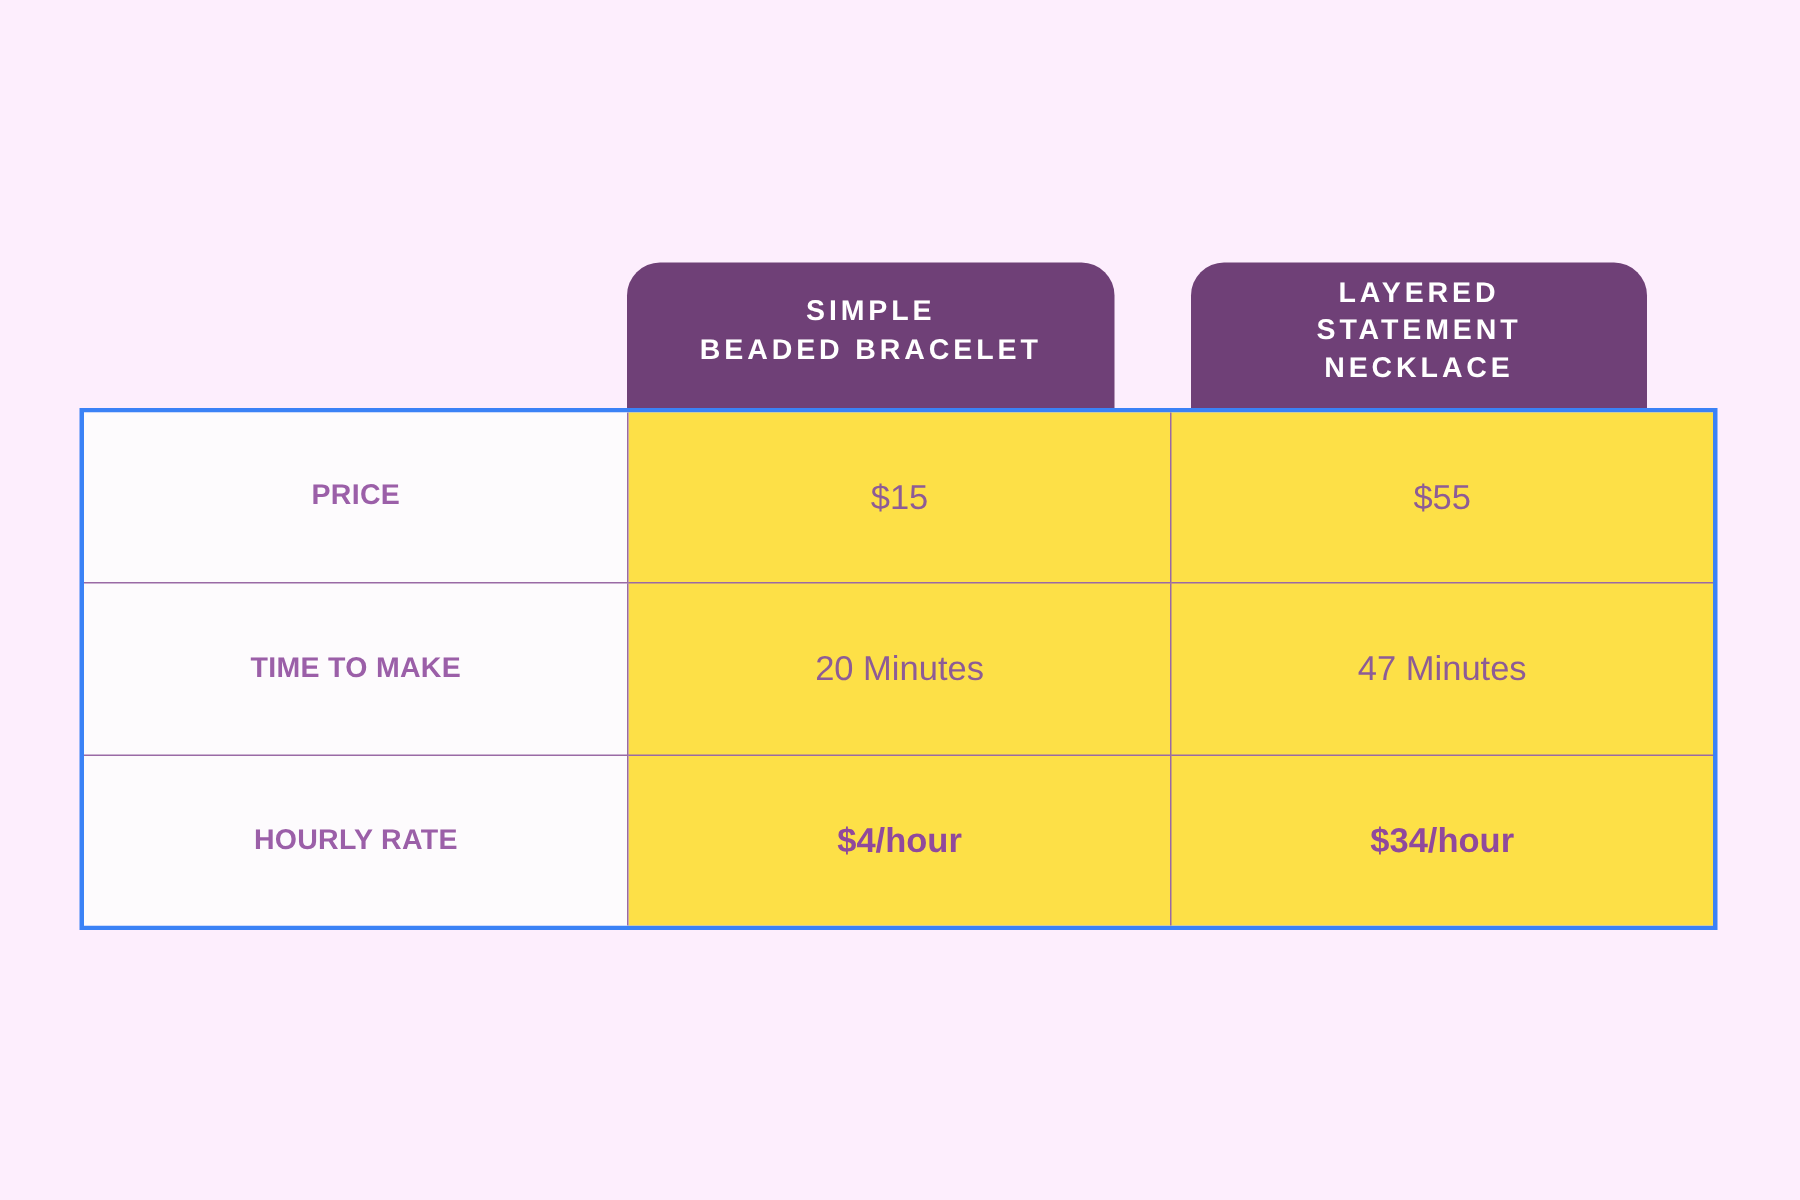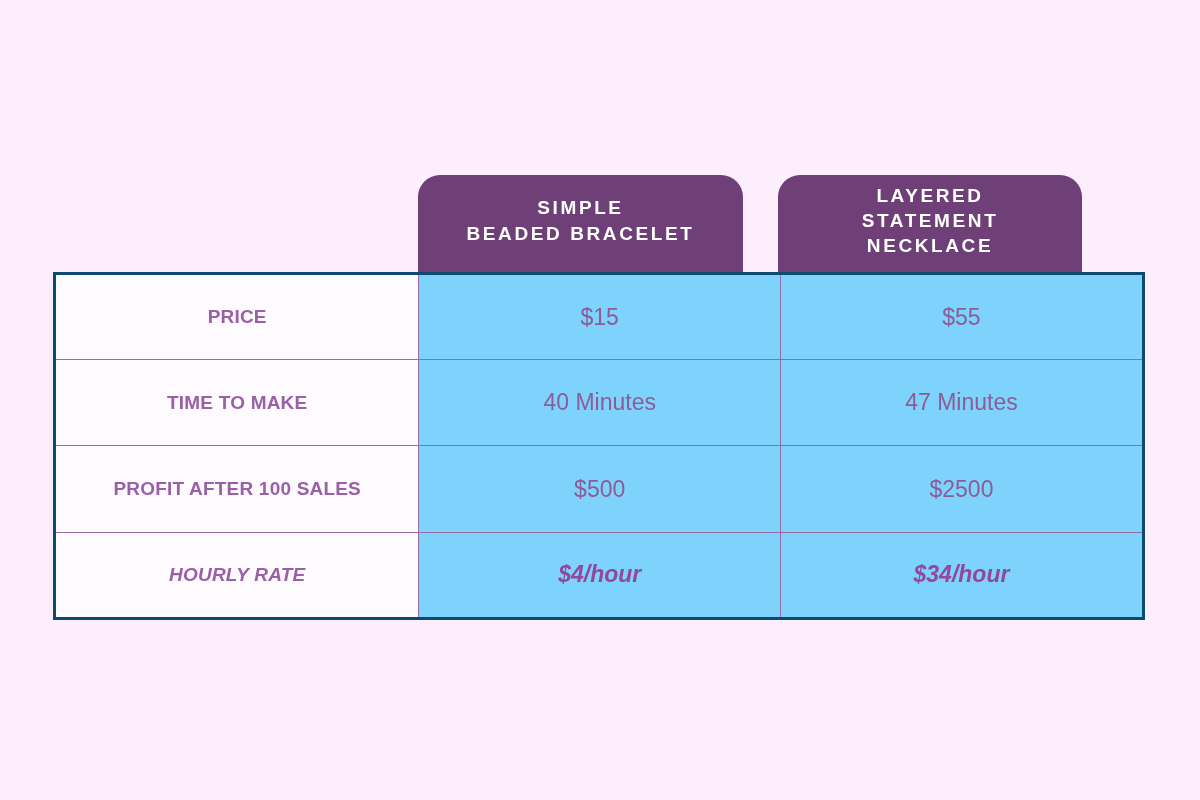--- a/index.html
+++ b/index.html
@@ -42,74 +42,74 @@
     justify-content: center;
     text-align: center;
     box-sizing: border-box;
     padding: 0 12px 6px 12px;
   }
   .tab-1 {
     flex: 0 0 325px;
   }
   .tab-2 {
     flex: 0 0 304px;
-    margin-left: 35px;
+    margin-left: 51px;
   }
   .tab-title {
     color: #ffffff;
     font-weight: bold;
     font-size: 19px;
     letter-spacing: 2.6px;
     line-height: 1.32;
     text-transform: uppercase;
     white-space: pre-line;
   }
 
   
   .table-wrap {
     position: absolute;
     left: 53px;
     top: 272px;
     width: 1092px;
     height: 348px;
-    border: 3px solid #0c4a6e;
+    border: 3px solid #3b82f6;
     box-sizing: border-box;
     background: #fdeefd;
   }
   table.compare {
     width: 100%;
     height: 100%;
     border-collapse: collapse;
     table-layout: fixed;
   }
   table.compare col.c-label { width: 33.42%; }
   table.compare col.c-data  { width: 33.29%; }
 
   table.compare td {
     border: 1.5px solid #9a6aa5;
     text-align: center;
     vertical-align: middle;
     padding: 0 8px;
     box-sizing: border-box;
   }
   table.compare tr:first-child td { border-top: none; }
-  table.compare tr:last-child td { border-bottom: none; font-style: italic; }
+  table.compare tr:last-child td { border-bottom: none; }
   table.compare td:first-child { border-left: none; }
   table.compare td:last-child { border-right: none; }
 
   td.row-label {
     background: #fdfbfd;
     color: #9b5fa8;
     font-weight: bold;
     font-size: 19px;
     letter-spacing: 0.2px;
     text-transform: uppercase;
   }
   td.cell-value {
-    background: #7dd3fc;
+    background: #fde047;
     color: #8d5c96;
     font-size: 23px;
     font-weight: normal;
   }
   td.cell-value.emphasis {
     font-weight: bold;
     color: #90499c;
   }
 </style>
 </head>
@@ -138,27 +138,22 @@
         <col class="c-data">
       </colgroup>
       <tbody>
         <tr>
           <td class="row-label">PRICE</td>
           <td class="cell-value">$15</td>
           <td class="cell-value">$55</td>
         </tr>
         <tr>
           <td class="row-label">TIME TO MAKE</td>
-          <td class="cell-value">40 Minutes</td>
+          <td class="cell-value">20 Minutes</td>
           <td class="cell-value">47 Minutes</td>
-        </tr>
-        <tr>
-          <td class="row-label">PROFIT AFTER 100 SALES</td>
-          <td class="cell-value">$500</td>
-          <td class="cell-value">$2500</td>
         </tr>
         <tr>
           <td class="row-label">HOURLY RATE</td>
           <td class="cell-value emphasis">$4/hour</td>
           <td class="cell-value emphasis">$34/hour</td>
         </tr>
       </tbody>
     </table>
   </div>
 

